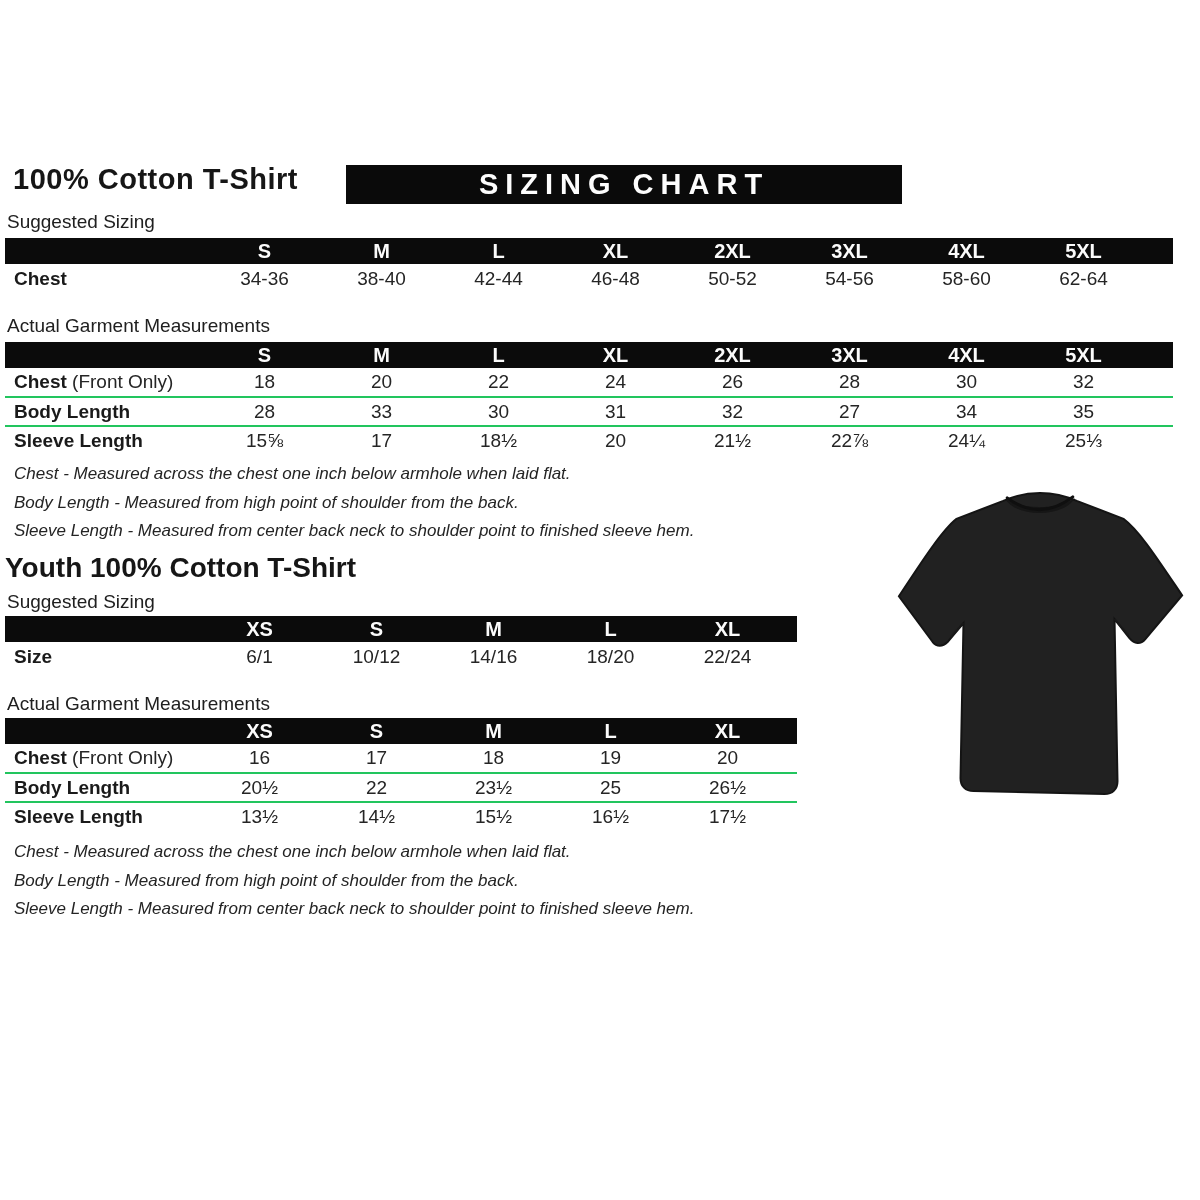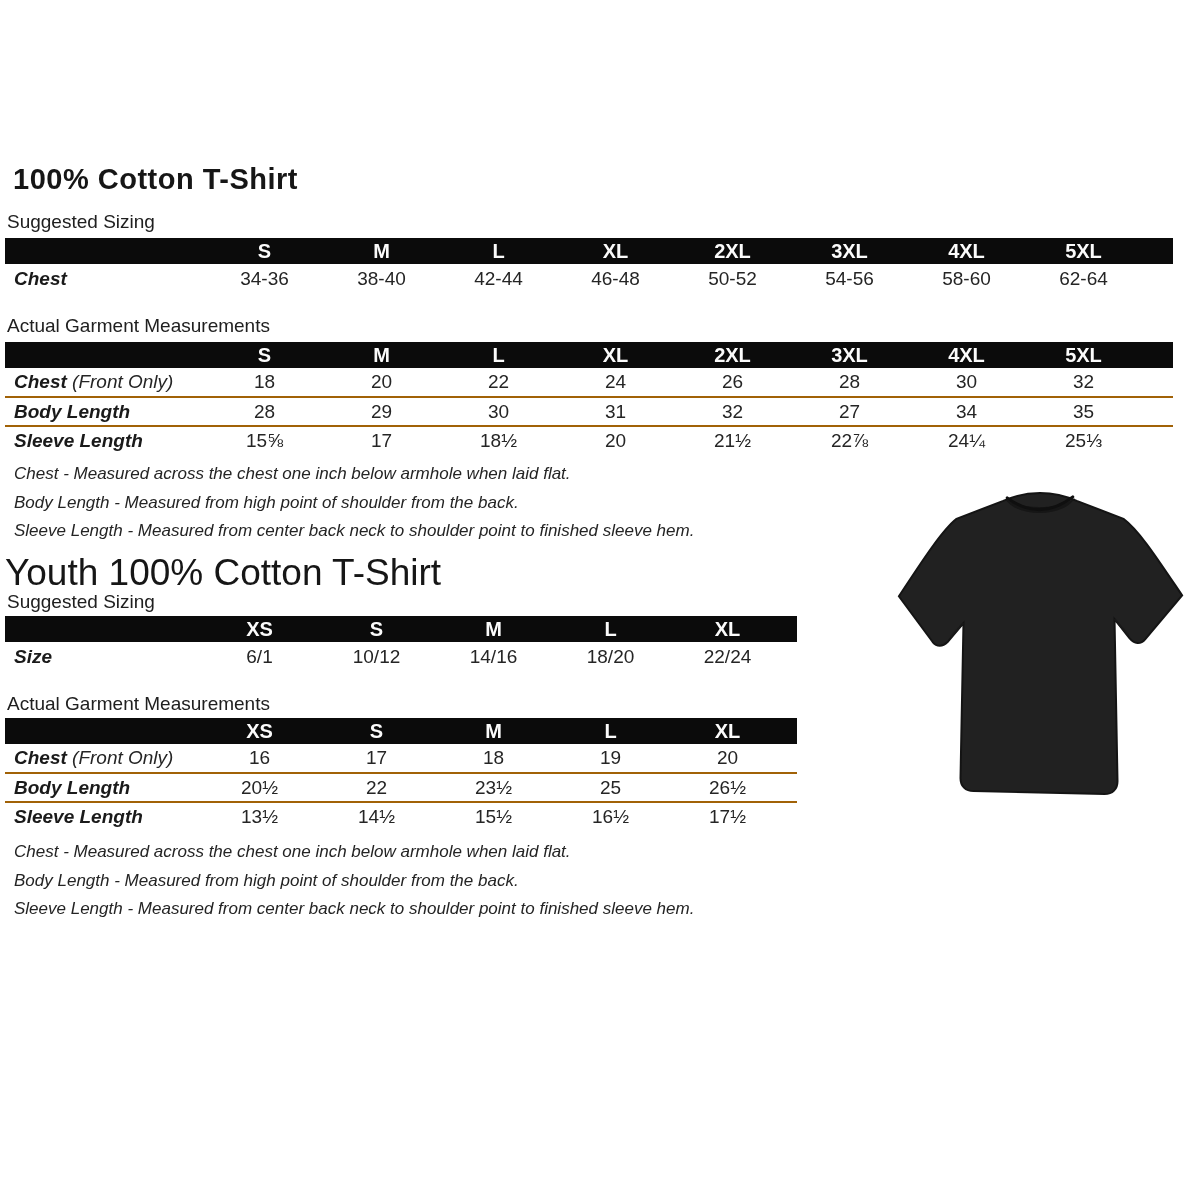--- a/index.html
+++ b/index.html
@@ -4,48 +4,49 @@
 <style>
   * { margin:0; padding:0; box-sizing:border-box; }
   html,body { background:#ffffff; }
   body { font-family:"Liberation Sans", sans-serif; color:#1d1d1d; }
   .canvas { position:relative; width:1200px; height:1092px; background:#fff; overflow:hidden; }
 
   .page-title { position:absolute; left:13px; top:163px; font-size:29px; font-weight:bold; color:#161616; letter-spacing:0.5px; }
   .banner { position:absolute; left:346px; top:165px; width:556px; height:39px; background:#0a0a0a; color:#fdfdfd; font-size:29px; font-weight:bold; letter-spacing:7px; text-align:center; line-height:39px; }
 
   .section-label { position:absolute; font-size:19px; color:#202020; padding-bottom:20px; border-bottom:2px solid #9a9a9a; }
-  .youth-title { position:absolute; left:5px; top:552px; font-size:37px; font-weight:normal; color:#161616; }
+  .youth-title { position:absolute; left:5px; top:552px; font-size:28px; font-weight:bold; color:#161616; }
 
   table.size-table { position:absolute; border-collapse:collapse; table-layout:fixed; }
   table.size-table th { background:#0b0b0b; color:#fbfbfb; font-size:20px; font-weight:bold; height:26px; text-align:center; padding:0; }
   table.size-table th.label-col { text-align:left; }
   table.size-table td { font-size:19px; text-align:center; color:#252525; padding:0; }
-  table.size-table td.row-label { text-align:left; padding-left:9px; font-weight:normal; white-space:nowrap;font-style:italic; }
+  table.size-table td.row-label { text-align:left; padding-left:9px; font-weight:normal; white-space:nowrap; }
   table.size-table td.row-label b { font-weight:bold; color:#1a1a1a; }
   table.size-table tbody tr { height:29px; }
-  table.size-table tbody tr + tr td { border-top:2px solid #a16207; }
+  table.size-table tbody tr + tr td { border-top:2px solid #22c55e; }
 
   .adult col.c-label { width:201px; }
   .adult col.c-size  { width:117px; }
   .adult col.c-spacer{ width:31px; }
   .youth col.c-label { width:196px; }
   .youth col.c-size  { width:117px; }
   .youth col.c-spacer{ width:11px; }
 
   .notes { position:absolute; left:14px; font-size:17px; color:#242424; line-height:28.5px;font-style:italic; }
 
   .tshirt { position:absolute; left:890px; top:486px; width:300px; height:318px; }
 </style>
 </head>
 <body>
 
 <div class="canvas">
 
   <div class="page-title">100% Cotton T-Shirt</div>
+  <div class="banner">SIZING CHART</div>
 
   <div class="section-label" style="left:7px; top:211px; width:1166px;">Suggested Sizing</div>
   <table class="size-table adult" style="left:5px; top:238px; width:1168px;">
       <colgroup>
         <col class="c-label">
         <col class="c-size">
         <col class="c-size">
         <col class="c-size">
         <col class="c-size">
         <col class="c-size">
@@ -121,21 +122,21 @@
           <td>24</td>
           <td>26</td>
           <td>28</td>
           <td>30</td>
           <td>32</td>
           <td></td>
         </tr>
         <tr>
           <td class="row-label"><b>Body Length</b></td>
           <td>28</td>
-          <td>29</td>
+          <td>33</td>
           <td>30</td>
           <td>31</td>
           <td>32</td>
           <td>27</td>
           <td>34</td>
           <td>35</td>
           <td></td>
         </tr>
         <tr>
           <td class="row-label"><b>Sleeve Length</b></td>

